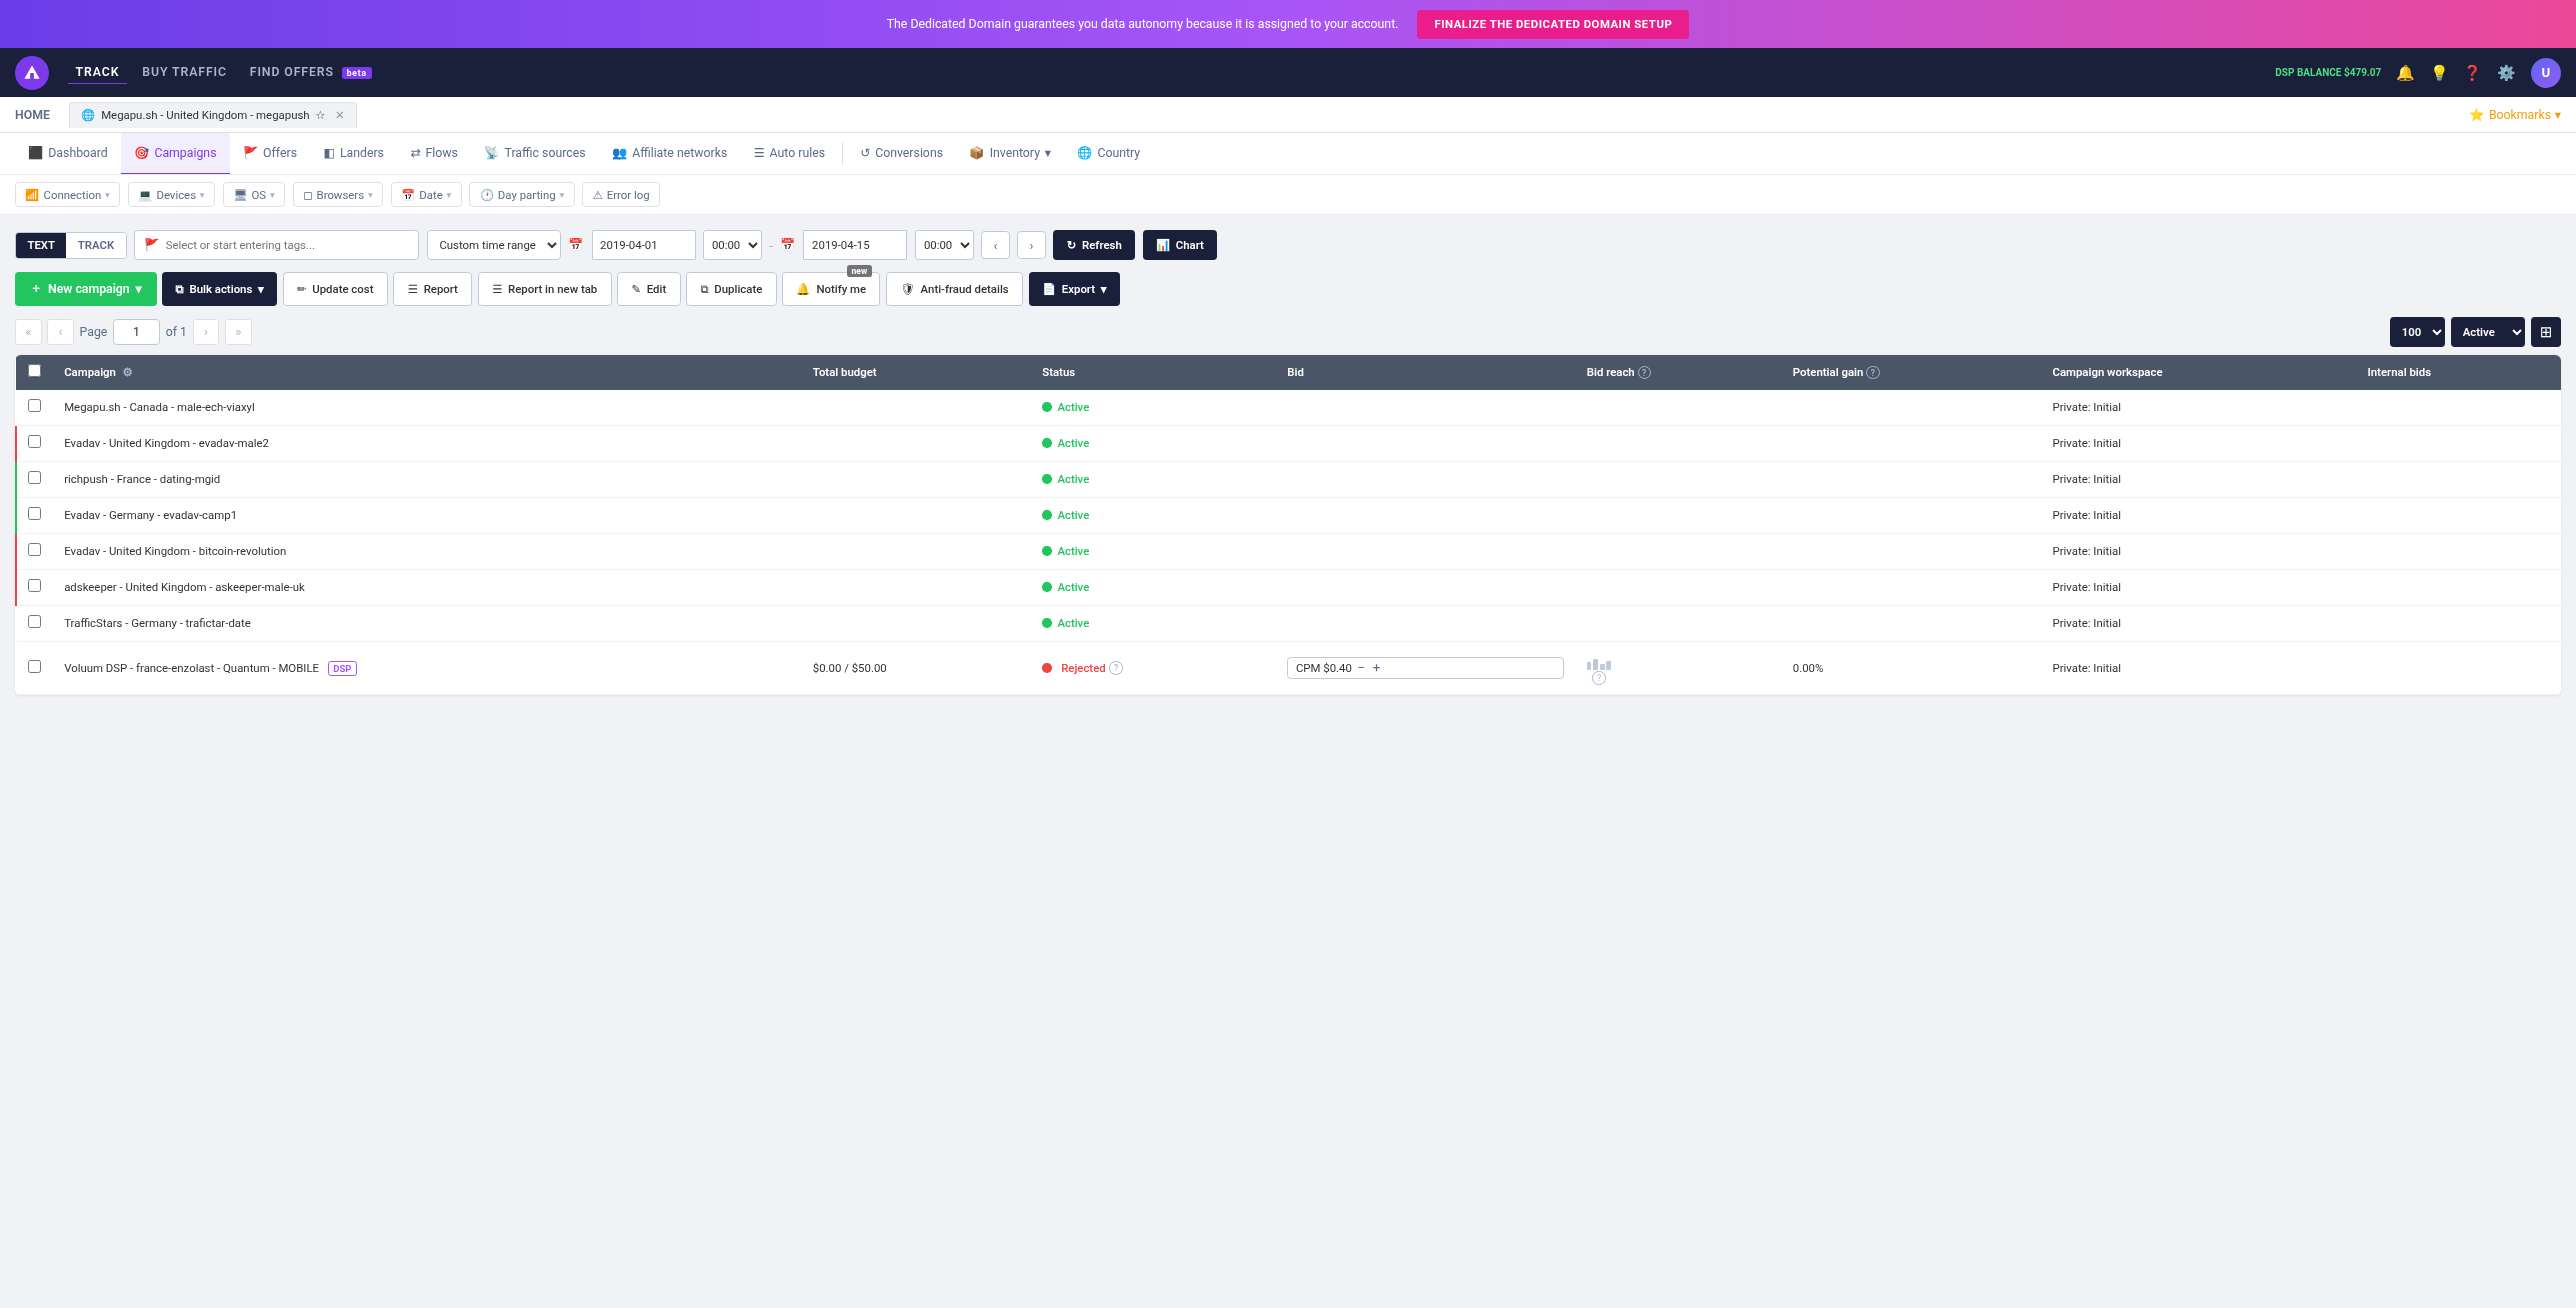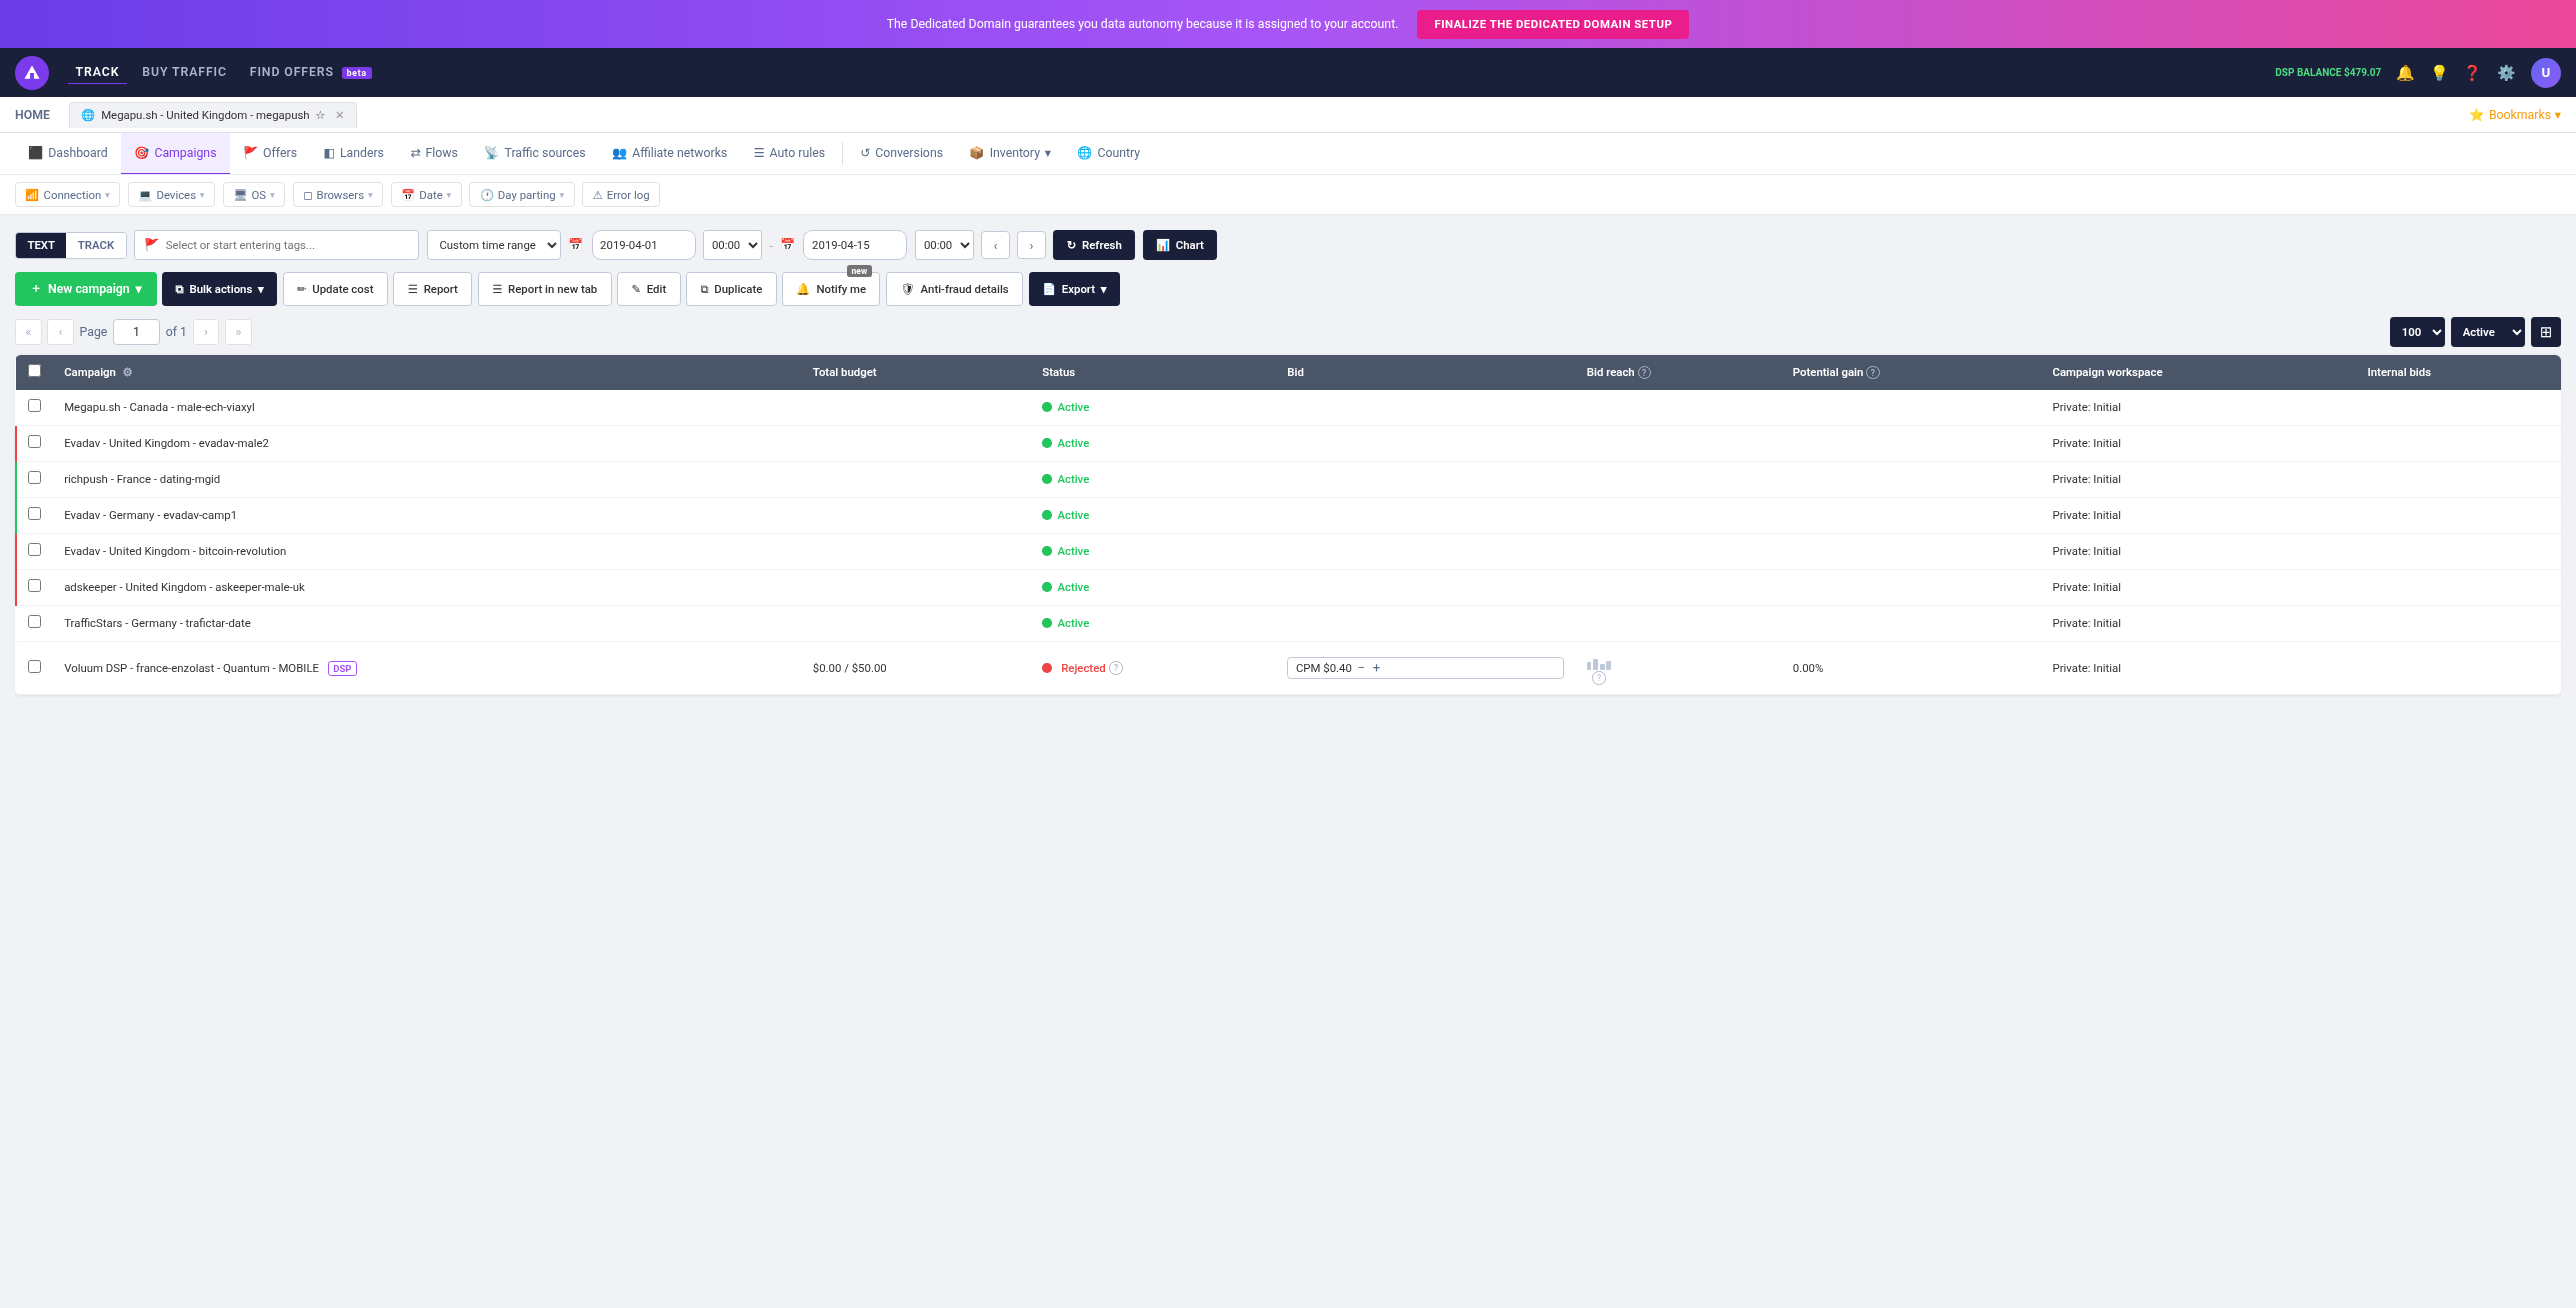--- a/index.html
+++ b/index.html
@@ -251,21 +251,21 @@
       border-radius: 3.8px;
       font-size: 11.4px;
       color: #333;
       background: white;
       cursor: pointer;
     }
     .date-input {
       height: 30px;
       padding: 0 7.6px;
       border: 0.9px solid #c0c9d8;
-      border-radius: 9px;
+      border-radius: 1px;
       font-size: 11.4px;
       color: #333;
       background: white;
       width: 104px;
     }
     .time-select {
       height: 30px;
       padding: 0 3.8px;
       border: 0.9px solid #c0c9d8;
       border-radius: 3px;

